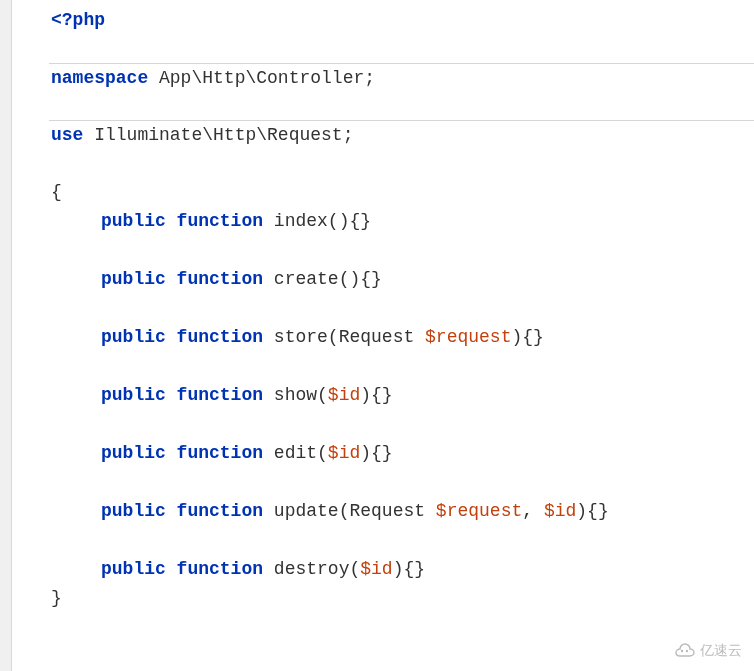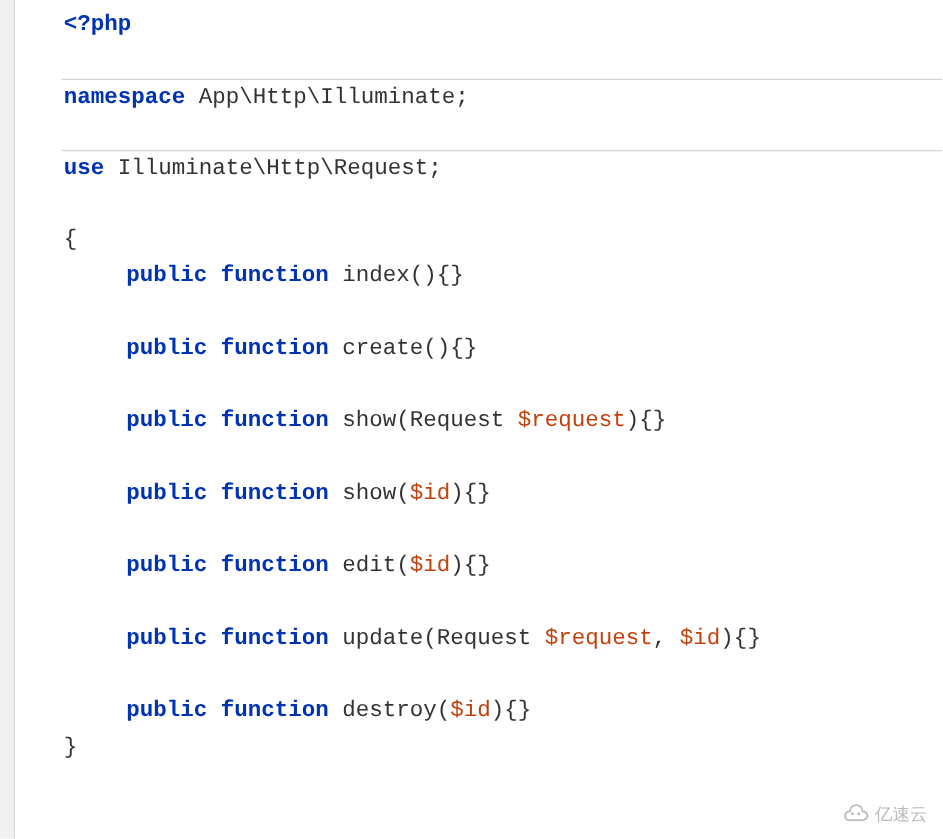--- a/index.html
+++ b/index.html
@@ -47,58 +47,58 @@
   .plain { color: #333333; }
   .indent1 { padding-left: 52px; }
   .watermark {
     position: absolute;
     right: 12px;
     bottom: 10px;
     font-size: 14px;
     color: #bbbbbb;
     font-family: sans-serif;
     display: flex;
-    align-items: center;
+    align-items: flex-start;
     gap: 4px;
   }
   .watermark .cloud {
     display: inline-block;
   }
 </style>
 </head>
 <body>
 
 <div class="gutter"></div>
 
 <div class="code-area">
 
   <div class="line"><span class="kw">&lt;?php</span></div>
 
   <div class="line empty"></div>
 
-  <div class="line hr-top"><span class="kw">namespace</span><span class="plain"> App\Http\Illuminate;</span></div>
+  <div class="line hr-top"><span class="kw">namespace</span><span class="plain"> App\Http\Controller;</span></div>
 
   <div class="line empty"></div>
 
   <div class="line hr-top"><span class="kw">use</span><span class="plain"> Illuminate\Http\Request;</span></div>
 
   <div class="line empty"></div>
 
 
   <div class="line"><span class="plain">{</span></div>
 
   <div class="line indent1"><span class="kw">public</span><span class="kw"> function</span><span class="plain"> index(){}</span></div>
 
   <div class="line empty"></div>
 
   <div class="line indent1"><span class="kw">public</span><span class="kw"> function</span><span class="plain"> create(){}</span></div>
 
   <div class="line empty"></div>
 
-  <div class="line indent1"><span class="kw">public</span><span class="kw"> function</span><span class="plain"> show(Request </span><span class="var">$request</span><span class="plain">){}</span></div>
+  <div class="line indent1"><span class="kw">public</span><span class="kw"> function</span><span class="plain"> store(Request </span><span class="var">$request</span><span class="plain">){}</span></div>
 
   <div class="line empty"></div>
 
   <div class="line indent1"><span class="kw">public</span><span class="kw"> function</span><span class="plain"> show(</span><span class="var">$id</span><span class="plain">){}</span></div>
 
   <div class="line empty"></div>
 
   <div class="line indent1"><span class="kw">public</span><span class="kw"> function</span><span class="plain"> edit(</span><span class="var">$id</span><span class="plain">){}</span></div>
 
   <div class="line empty"></div>

